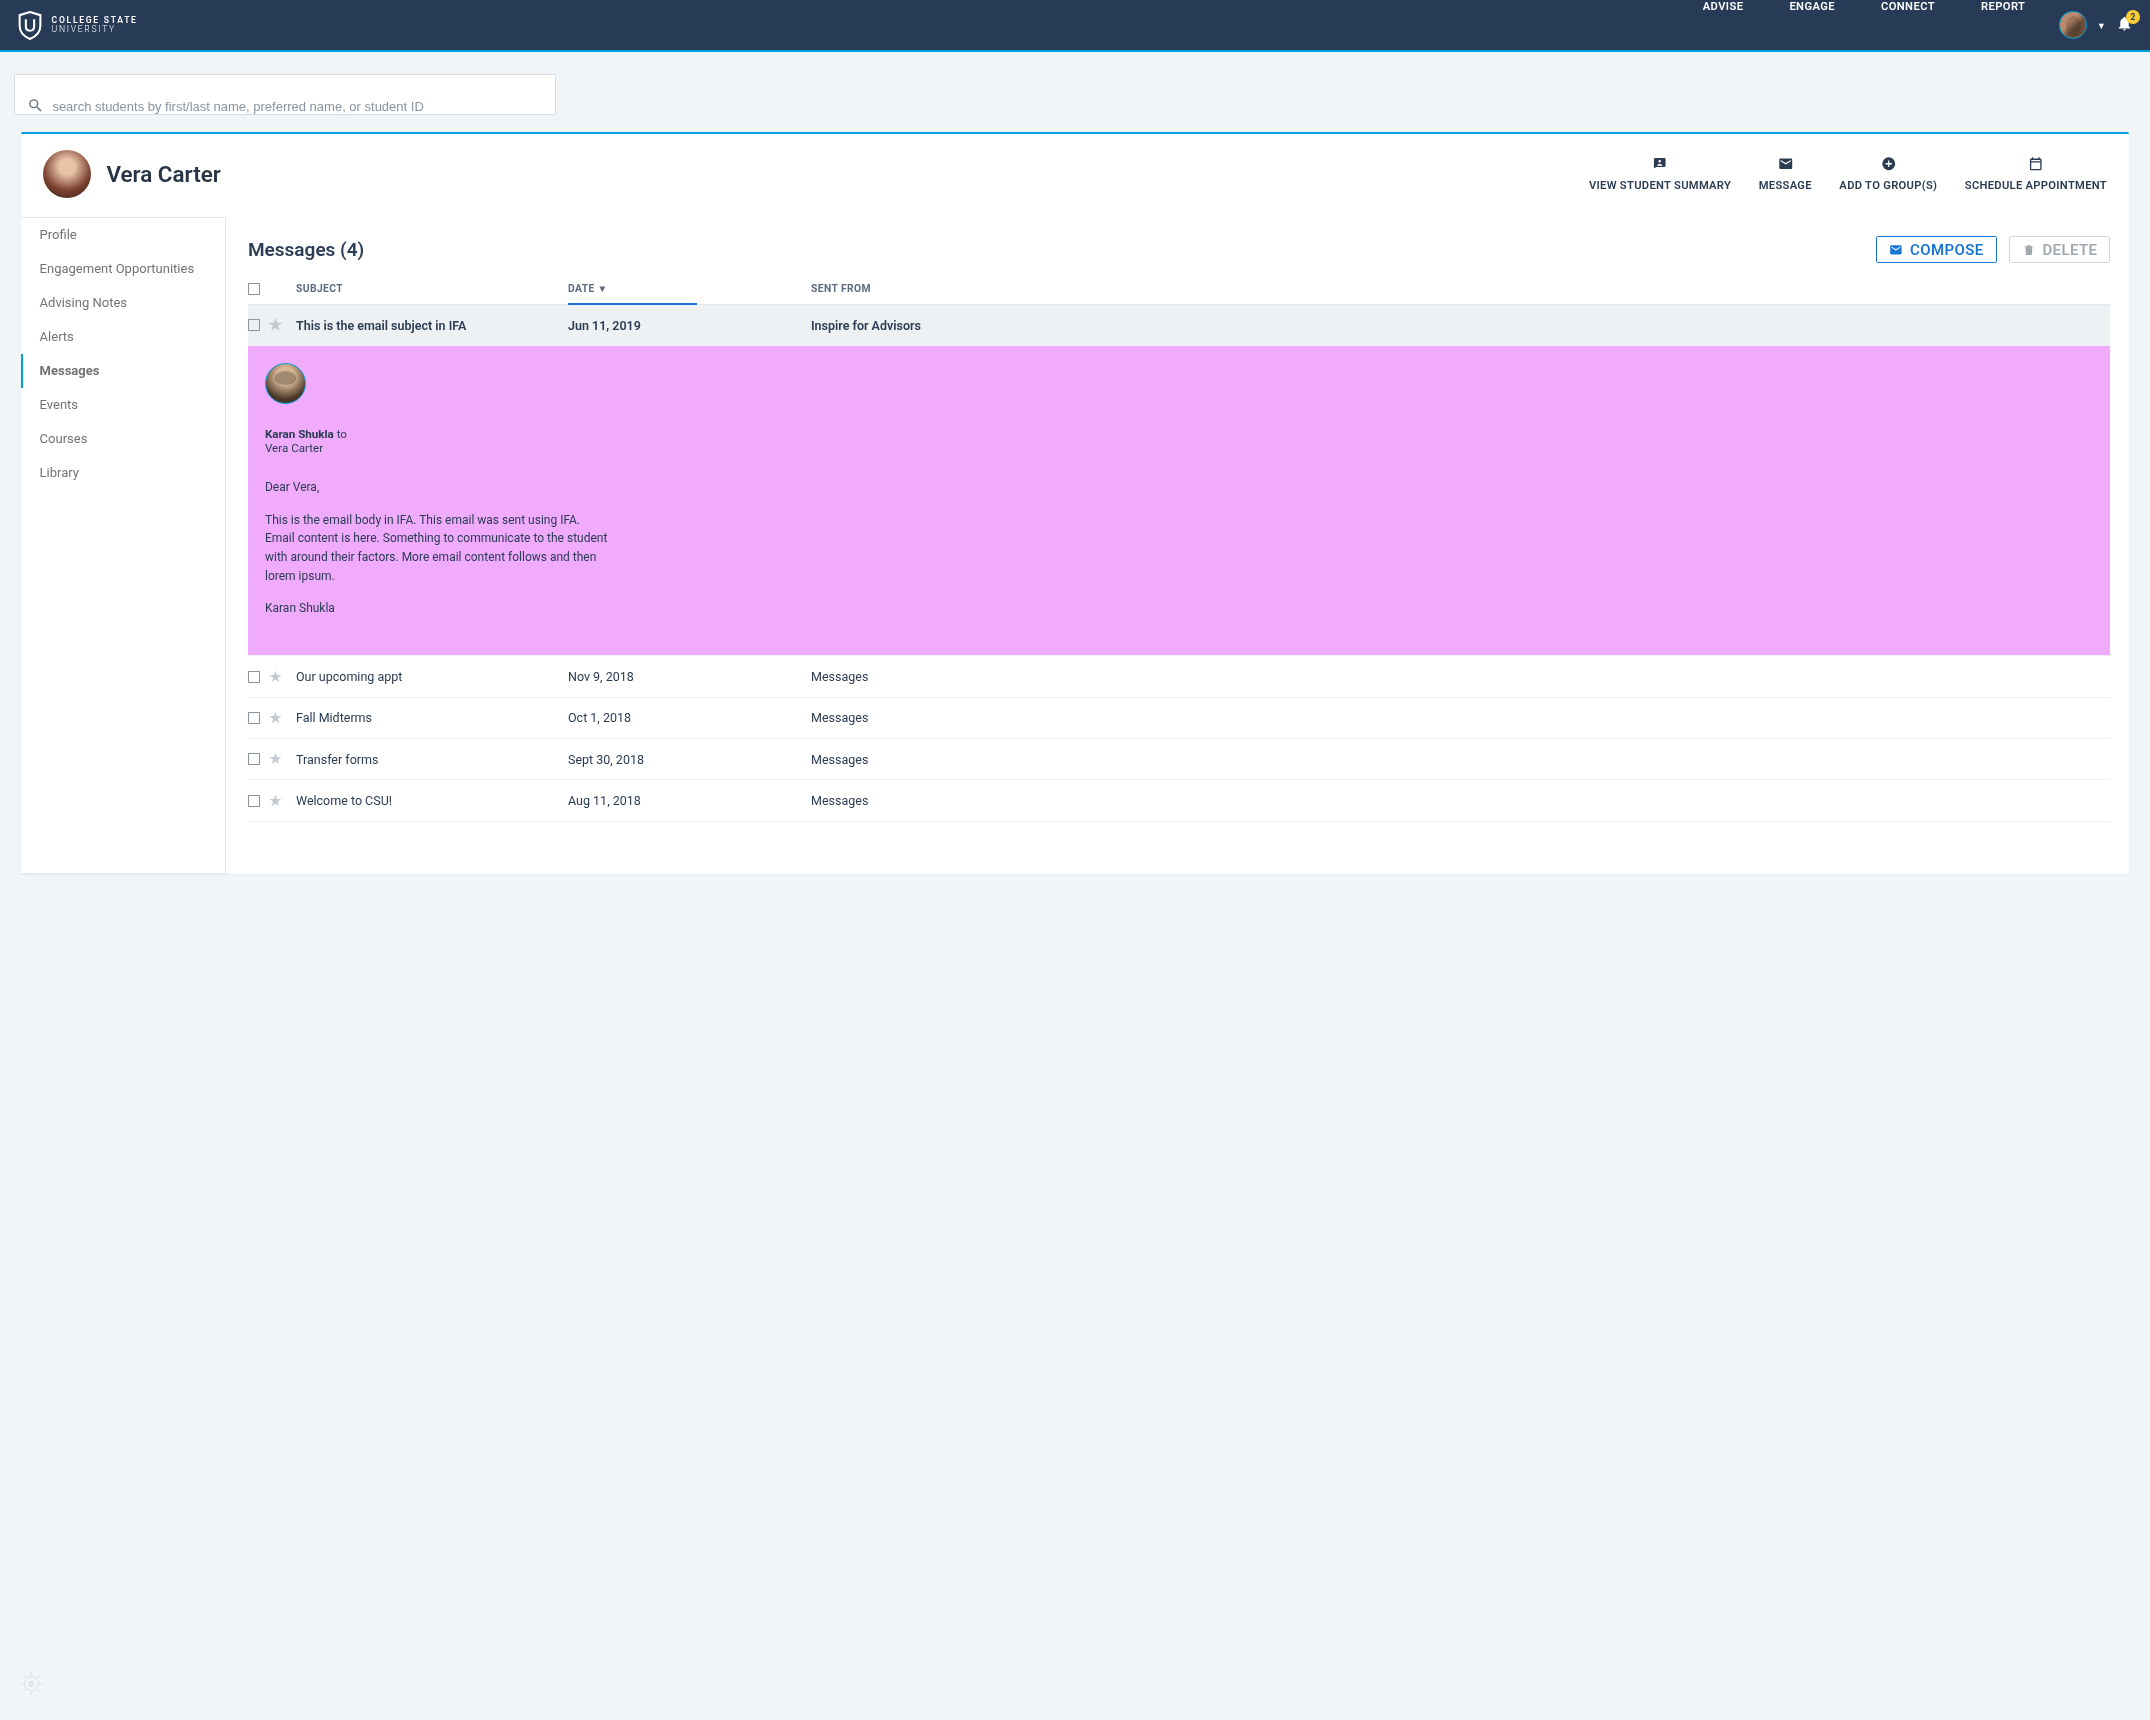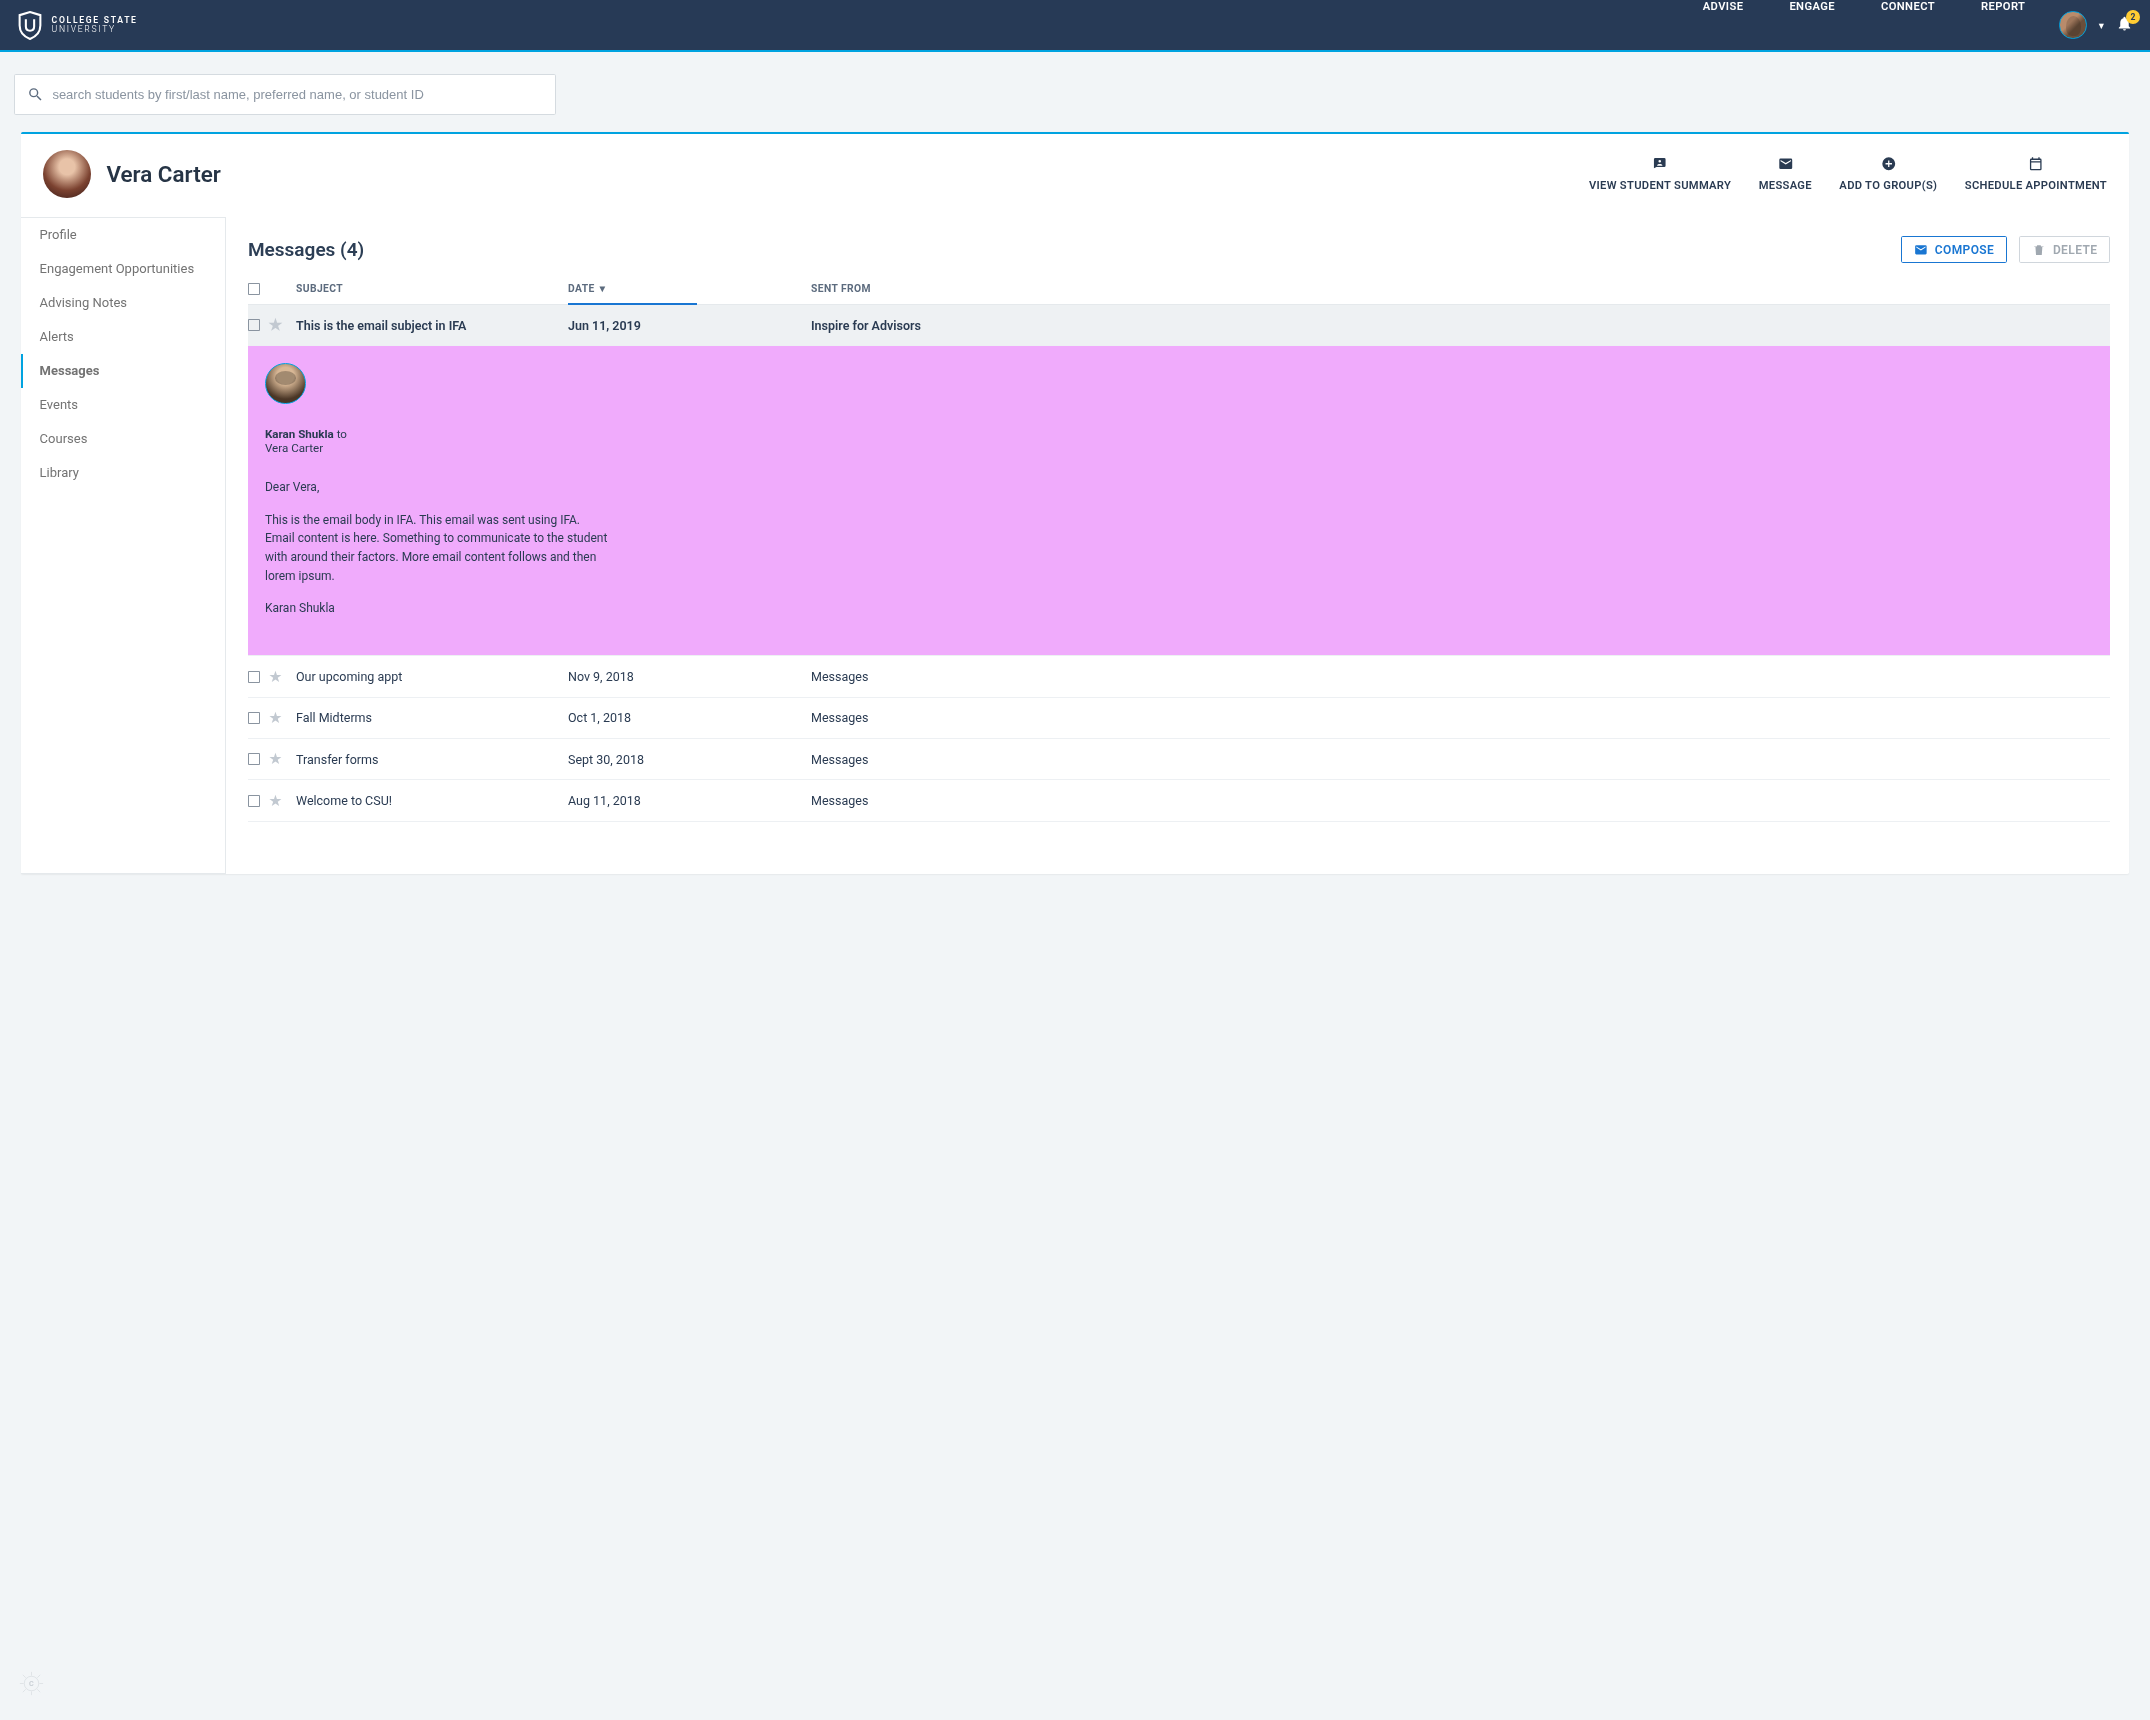--- a/index.html
+++ b/index.html
@@ -41,21 +41,21 @@
     position:absolute;top:-5.2px;right:-6.9px;
     background:#ffcc33;color:#273a56;border-radius:50%;
     width:13.8px;height:13.8px;display:flex;align-items:center;justify-content:center;
     font-size:8.6px;font-weight:700;
   }
 
   
   .search-wrap{padding:22.4px 13.8px 17px 13.8px;}
   .search{
     width:542px;height:41px;background:#fff;border:0.9px solid #d5dbe0;border-radius:1.7px;
-    display:flex;align-items:center;padding:0 12px;gap:8.6px;
+    display:flex;align-items:flex-end;padding:0 12px;gap:8.6px;
   }
   .search input{border:none;outline:none;flex:1;font-size:13px;color:#6b7785;}
   .search input::placeholder{color:#8a94a0;}
 
   
   .card {
     margin: 0 20.6px 26px 20.6px; background:#fff;
     border-top:2.6px solid #00a3e0;border-radius:1.7px;
     box-shadow:0 0.9px 1.7px rgba(0,0,0,0.05);
     position:relative;
@@ -82,21 +82,21 @@
     padding:9.5px 17px;font-size:13px;color:#737373;cursor:pointer;border-left:2.6px solid transparent;
   }
   .sidebar-item.active{font-weight:700;border-left:2.6px solid #00a3e0;background:#fff;}
 
   .main{flex:1;padding:19px 19px 52px 22.4px;}
   .main-top{display:flex;align-items:center;}
   .main-title{font-size:19px;font-weight:600;color:#2c3e55;}
   .main-actions{margin-left:auto;display:flex;gap:12px;}
   .btn{
     height:27.5px;padding:0 12px;border:0.9px solid #d0d6dc;background:#fff;color:#a0a8b0;
-    display:flex;align-items:center;gap:6.9px;font-weight:600;font-size:12px;letter-spacing:0.4px;border-radius:1.7px;cursor:pointer;
+    display:flex;align-items:center;gap:6.9px;font-weight:600;font-size:15px;letter-spacing:0.4px;border-radius:1.7px;cursor:pointer;
   }
   .btn.primary{border-color:#1976d2;color:#1976d2;}
   .btn.primary svg{fill:#1976d2;}
   .btn svg{width:13.8px;height:13.8px;}
 
   .tbl-head{
     display:flex;align-items:center;margin-top:19px;
     font-size:10.3px;font-weight:700;color:#5c6b7e;letter-spacing:0.4px;
     border-bottom:0.9px solid #e5e9ec;padding-bottom:8.6px;position:relative;
   }

